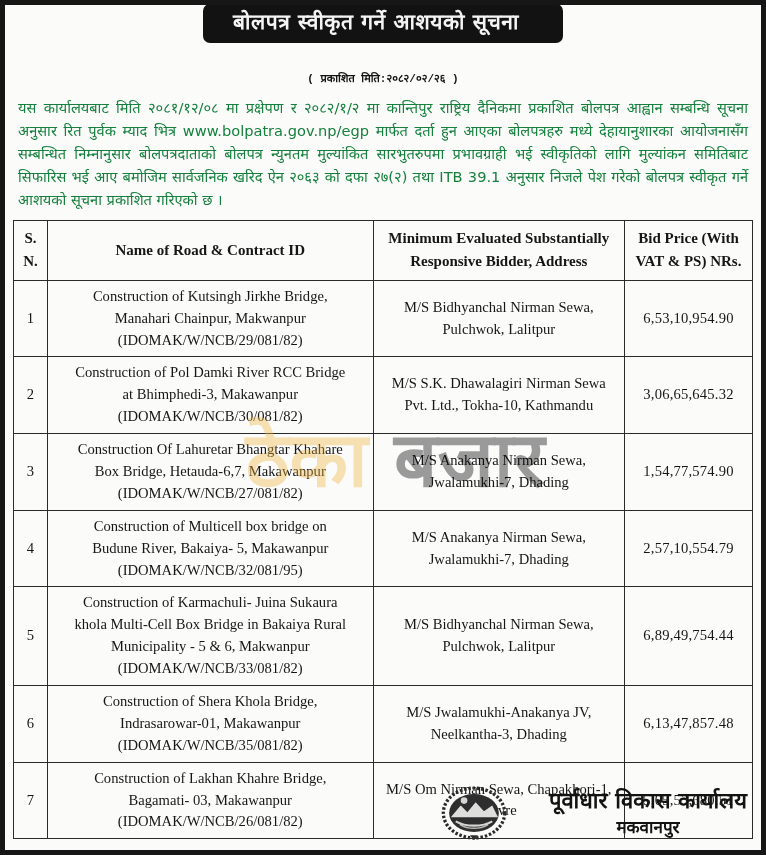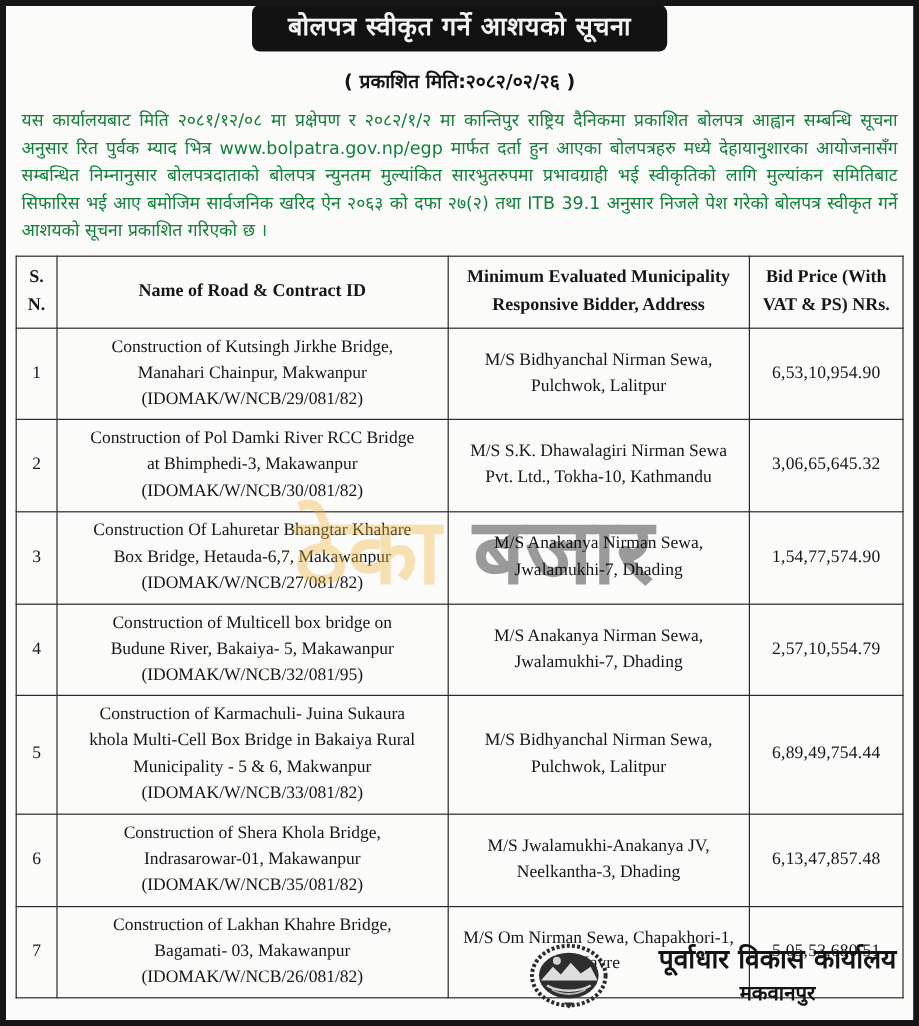--- a/index.html
+++ b/index.html
@@ -17,31 +17,32 @@
   }
 
   .title-wrap { text-align: center; margin-top: -1px; }
   .title-box {
     display: inline-block;
     background: #121212;
     color: #f4f4f4;
     font-weight: bold;
     font-size: 21px;
     line-height: 1.0;
-    padding: 8px 30px 10px 30px;
+    padding: 8px 44px 10px 30px;
     border-radius: 7px;
     letter-spacing: 0.5px;
   }
 
   .pub-date {
     text-align: center;
     font-weight: bold;
-    font-size: 16px;
+    font-size: 11px;
     color: #141414;
-    margin-top: 13px;
+    margin-top: 27px;
+    font-family: Liberation Mono, monospace;
   }
 
   .body-text {
     margin: 11px 13px 0 13px;
     text-align: justify;
     font-size: 14.6px;
     line-height: 1.58;
     color: #15803d;
   }
 
@@ -122,21 +123,21 @@
       <col class="c-sn">
         <col class="c-name">
         <col class="c-bidder">
         <col class="c-price">
     </colgroup>
     <thead>
       <tr>
         <th>S.
 N.</th>
         <th>Name of Road &amp; Contract ID</th>
-        <th>Minimum Evaluated Municipality
+        <th>Minimum Evaluated Substantially
 Responsive Bidder, Address</th>
         <th>Bid Price (With
 VAT &amp; PS) NRs.</th>
       </tr>
     </thead>
     <tbody>
       <tr>
         <td class="cell-sn">1</td>
         <td class="cell-name">Construction of Kutsingh Jirkhe Bridge,
 Manahari Chainpur, Makwanpur

